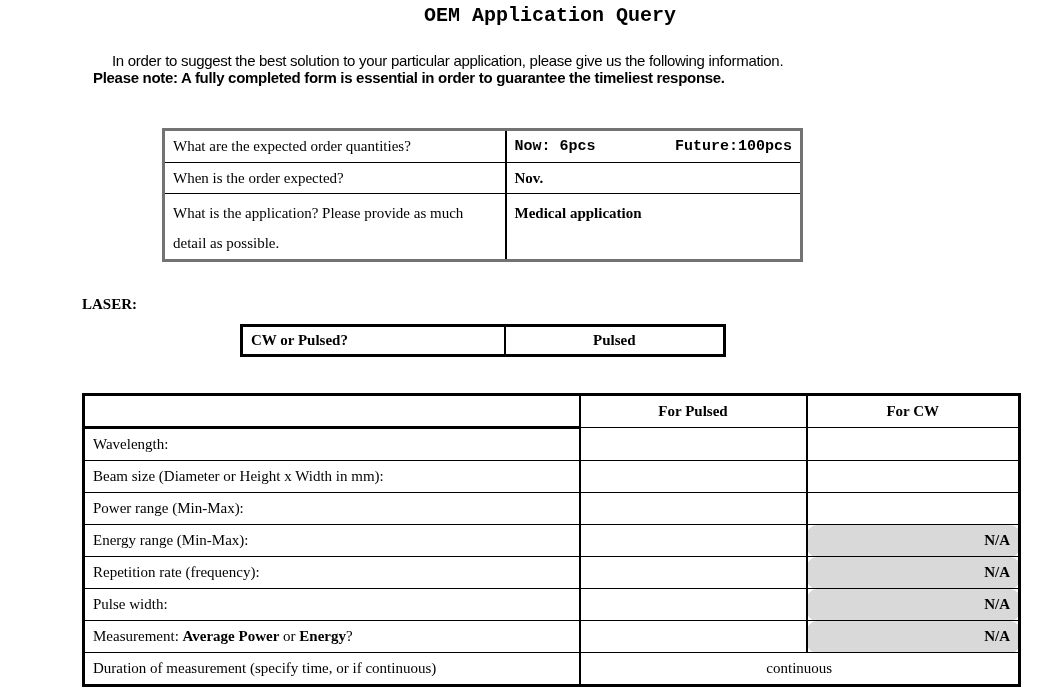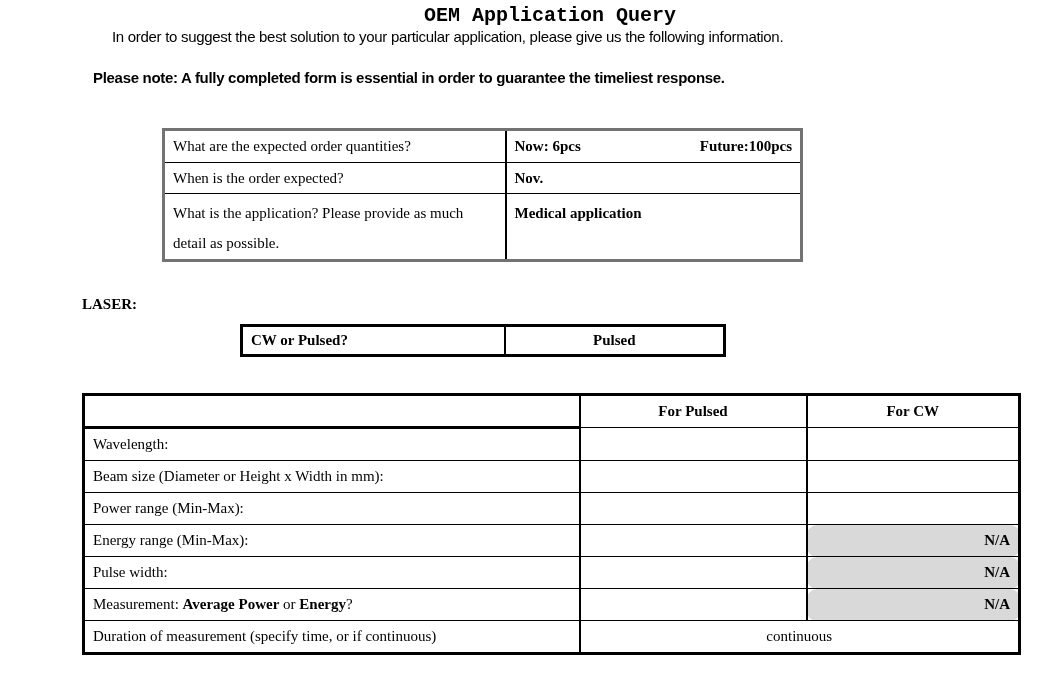--- a/index.html
+++ b/index.html
@@ -9,21 +9,21 @@
     position: relative; overflow: hidden;
     font-family: "Liberation Serif", serif;
   }
   .title {
     position: absolute; top: 4px; left: 82px; width: 936px;
     text-align: center;
     font-family: Liberation Mono, monospace;
     font-weight: 700; font-size: 20px; letter-spacing: 0px;
   }
   .intro {
-    position: absolute; top: 28px; left: 112px;
+    position: absolute; top: 52px; left: 112px;
     font-family: "Liberation Sans", sans-serif;
     font-size: 15px; letter-spacing: -0.3px;
   }
   .note {
     position: absolute; top: 69px; left: 93px;
     font-family: "Liberation Sans", sans-serif;
     font-weight: 700; font-size: 15px; letter-spacing: -0.3px;
   }
   .laser-label {
     position: absolute; top: 296px; left: 82px;
@@ -41,21 +41,21 @@
     padding: 0 8px;
     vertical-align: middle;
     overflow: hidden;
   }
   .t-order { top: 128px; left: 162px; width: 638px; border: 3px solid #737373; }
   .t-order td.q { }
   .t-order .r1 td { height: 31px; }
   .t-order .r2 td { height: 30px; }
   .t-order .r3 td { height: 61px; vertical-align: top; padding-top: 4px; line-height: 30px; }
   .t-order .val { font-weight: 700; }
-  .now-future { display: flex; }
+  .now-future { display: flex; font-family: Liberation Mono, monospace; }
   .now-future .future { margin-left: auto; }
   .t-mode { top: 324px; left: 240px; width: 483px; border: 3px solid #000; }
   .t-mode td { height: 27px; font-weight: 700; }
   .t-mode td.ans { text-align: center; }
   .t-spec { top: 393px; left: 82px; width: 936px; border: 3px solid #000; }
   .t-spec td { height: 31px; border-radius: 10px; }
   .t-spec .head td { height: 30px; font-weight: 700; text-align: center; }
   .t-spec .head td.corner { border-bottom-width: 3px; }
   .t-spec td.na { background: #d9d9d9; font-weight: 700; text-align: right; }
   .t-spec td.merged { text-align: center; }
@@ -135,20 +135,25 @@
     <td>Power range (Min-Max):</td>
     <td></td>
     <td></td>
   </tr>
   <tr>
     <td>Energy range (Min-Max):</td>
     <td></td>
     <td class="na">N/A</td>
   </tr>
   <tr>
+    <td>Repetition rate (frequency):</td>
+    <td></td>
+    <td class="na">N/A</td>
+  </tr>
+  <tr>
     <td>Pulse width:</td>
     <td></td>
     <td class="na">N/A</td>
   </tr>
   <tr>
     <td>
       <span>Measurement: </span><b>Average Power</b><span> or </span><b>Energy</b><span>?</span>
     </td>
     <td></td>
     <td class="na">N/A</td>

